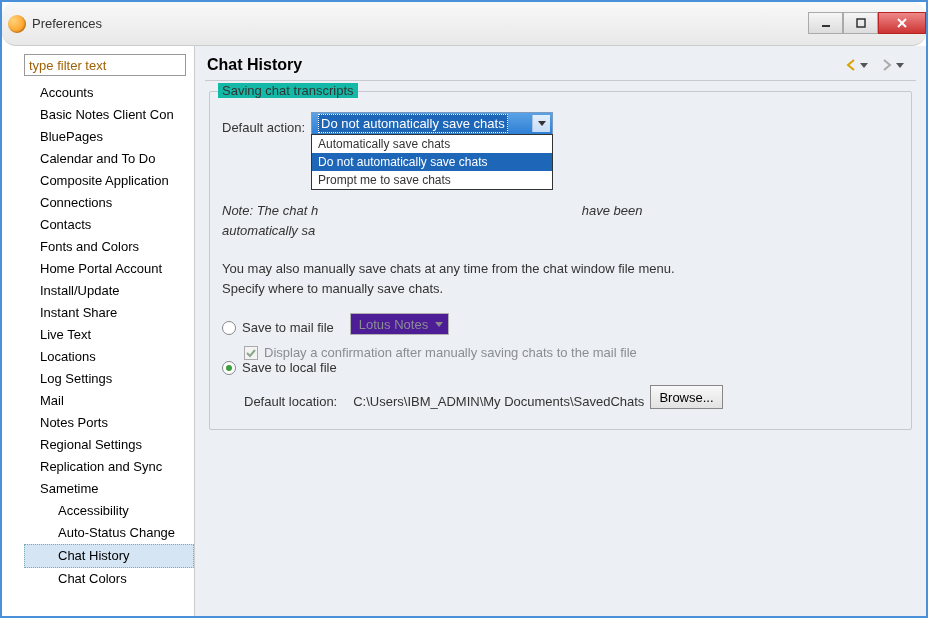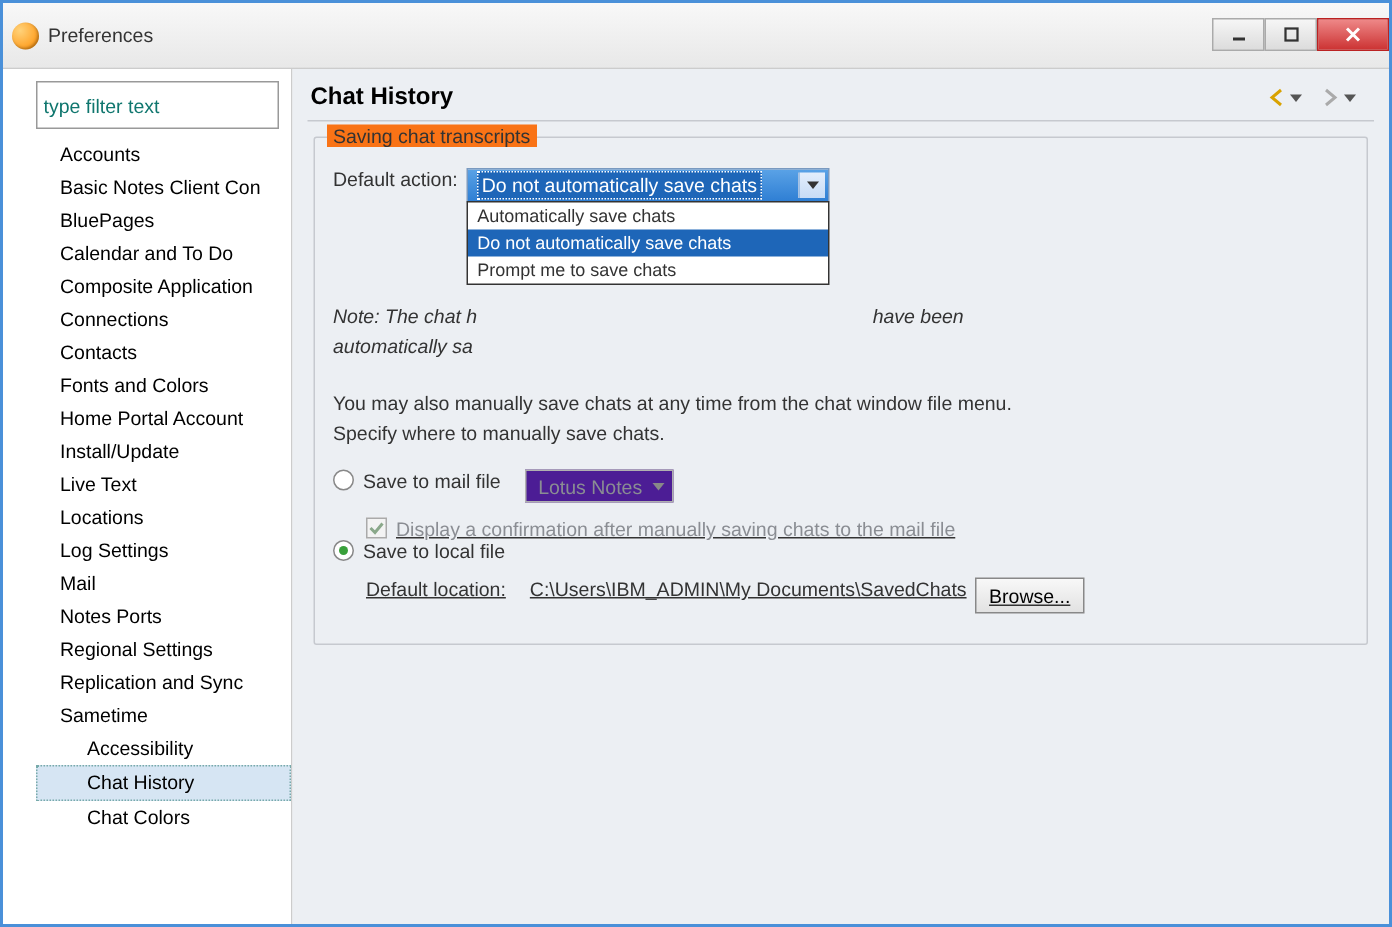--- a/index.html
+++ b/index.html
@@ -1,56 +1,56 @@
 <!DOCTYPE html>
 <html><head>
 <meta charset="utf-8">
 <style>
 * { box-sizing: border-box; margin: 0; padding: 0; font-family: "Segoe UI", Tahoma, sans-serif; }
 body { width: 928px; height: 618px; overflow: hidden; background: #fff; border: 2px solid #4a90d9; position: relative; }
 
 
-.titlebar { height: 44px; background: linear-gradient(to bottom, #f8f8f8, #e8e8e8); display: flex; align-items: center; padding-left: 6px; border-bottom: 1px solid #ccc; }
+.titlebar { height: 44px; background: linear-gradient(to bottom, #f8f8f8, #e8e8e8); display: flex; align-items: center; padding-left: 6px; border-bottom: 1px solid #ccc; border-radius: 14px; }
 .titlebar .icon { width: 18px; height: 18px; background: radial-gradient(circle at 30% 30%, #ffd27a, #ff8c00); border-radius: 50%; margin-right: 6px; box-shadow: inset -1px -1px 2px rgba(0,0,0,.3); }
 .titlebar .title { font-size: 13px; color: #333; }
 .winctrls { margin-left: auto; display: flex; }
 .winbtn { height: 22px; width: 35px; display: flex; align-items: center; justify-content: center; border: 1px solid #aaa; background: linear-gradient(to bottom,#f6f6f6,#dcdcdc); margin-top: -2px; }
 .winbtn:nth-child(2){ width:35px; }
 .winbtn.close { width: 48px; background: linear-gradient(to bottom,#e88,#c33); border-color:#b22; }
 .winbtn svg { width: 12px; height: 12px; }
 
 
 .content { display: flex; height: calc(100% - 30px); }
 
 
 .sidebar { width: 193px; background: #fff; border-right: 1px solid #ccc; padding: 6px 0 0 8px; }
 .filterbox { margin: 2px 8px 6px 14px; }
-.filterbox input { width: 100%; height: 32px; font-size: 13px; padding: 2px 4px; border: 1px solid #999; color: #0f766e; }
+.filterbox input { width: 100%; height: 22px; font-size: 13px; padding: 2px 4px; border: 1px solid #999; color: #a16207; }
 .tree { font-size: 13px; color: #000; line-height: 22px; padding-left: 14px; }
 .tree .node { padding-left: 16px; white-space: nowrap; overflow: hidden; cursor: default; }
 .tree .node.child { padding-left: 34px; }
 .tree .node.selected { background: #d6e5f3; border: 1px dotted #7aa; padding-left: 33px; padding-top: 0; }
 
 
 .main { flex: 1; background: #eceff3; display: flex; flex-direction: column; }
 .main-header { display: flex; align-items: center; padding: 10px 18px 6px 12px; }
 .main-header h1 { font-size: 16px; font-weight: 600; }
 .navicons { margin-left: auto; display: flex; gap: 4px; align-items: center; }
 .navicons .arrow { width: 14px; height: 14px; }
 .navicons .grp { display:flex; align-items:center; gap:2px; padding:2px 4px; }
 .navicons .tri { width:0;height:0;border-left:4px solid transparent;border-right:4px solid transparent;border-top:5px solid #555; }
 .hr { height: 1px; background: #c6c9cf; margin: 0 10px; }
 
 .panel { margin: 10px 14px; border: 1px solid #c6c9cf; border-radius: 2px; background: #eceff3; padding: 8px 12px 20px 12px; font-size: 13px; color: #333; position: relative; }
-.panel .group-title { position: absolute; top: -9px; left: 8px; background: #f97316; padding: 0 4px; font-size: 13px; }
-.row { display: flex; align-items: flex-start; margin-top: 12px; gap: 6px; flex-wrap: wrap; }
+.panel .group-title { position: absolute; top: -9px; left: 8px; background: #14b8a6; padding: 0 4px; font-size: 13px; }
+.row { display: flex; align-items: flex-end; margin-top: 12px; gap: 6px; flex-wrap: wrap; }
 .label { white-space: nowrap; }
 .note { margin-top: 66px; line-height: 20px; font-style: italic; }
 .sub { margin-top: 18px; line-height: 20px; }
-.indent { margin-left: 22px; text-decoration: underline; }
+.indent { margin-left: 22px; }
 .disabled { color: #8a8d93; }
 
 .dropdown-wrap { position: relative; }
 .dropdown { width: 242px; height: 23px; border: 1px solid #7a9ac0; background: linear-gradient(to bottom,#e3eefc,#c7dcf6); font-size: 13px; padding-left: 6px; display: flex; align-items: center; position: relative; }
 .dropdown.selectedval { color: #fff; background: linear-gradient(to bottom,#5aa2e6,#2f7fd4); }
 .dropdown .selectedtext { background:#1e66b8; color:#fff; padding:1px 2px; border:1px dotted #fff; }
 .dropdown .caret { position:absolute; right:2px; top:2px; width:18px; height:17px; display:flex; align-items:center; justify-content:center; background:linear-gradient(to bottom,#e3eefc,#c7dcf6); border-left:1px solid #a7c2e3; }
 .dropdown .caret div { width:0;height:0;border-left:4px solid transparent;border-right:4px solid transparent;border-top:5px solid #333; }
 .dd-list { position: absolute; top: 22px; left: 0; width: 242px; background: #fff; border: 1px solid #333; z-index: 10; }
 .dd-item { padding: 2px 6px; font-size: 12px; cursor: default; }
@@ -102,29 +102,31 @@
         <div class="node">Accounts</div>
         <div class="node">Basic Notes Client Con</div>
         <div class="node">BluePages</div>
         <div class="node">Calendar and To Do</div>
         <div class="node">Composite Application</div>
         <div class="node">Connections</div>
         <div class="node">Contacts</div>
         <div class="node">Fonts and Colors</div>
         <div class="node">Home Portal Account</div>
         <div class="node">Install/Update</div>
+        <div class="node">Instant Share</div>
         <div class="node">Live Text</div>
         <div class="node">Locations</div>
         <div class="node">Log Settings</div>
         <div class="node">Mail</div>
         <div class="node">Notes Ports</div>
         <div class="node">Regional Settings</div>
         <div class="node">Replication and Sync</div>
         <div class="node">Sametime</div>
         <div class="node child">Accessibility</div>
+        <div class="node child">Auto-Status Change</div>
         <div class="node child selected">Chat History</div>
         <div class="node child">Chat Colors</div>
       </div>
   </div>
 
   <div class="main">
     <div class="main-header">
       <h1>Chat History</h1>
       <div class="navicons">
         <div class="grp">

